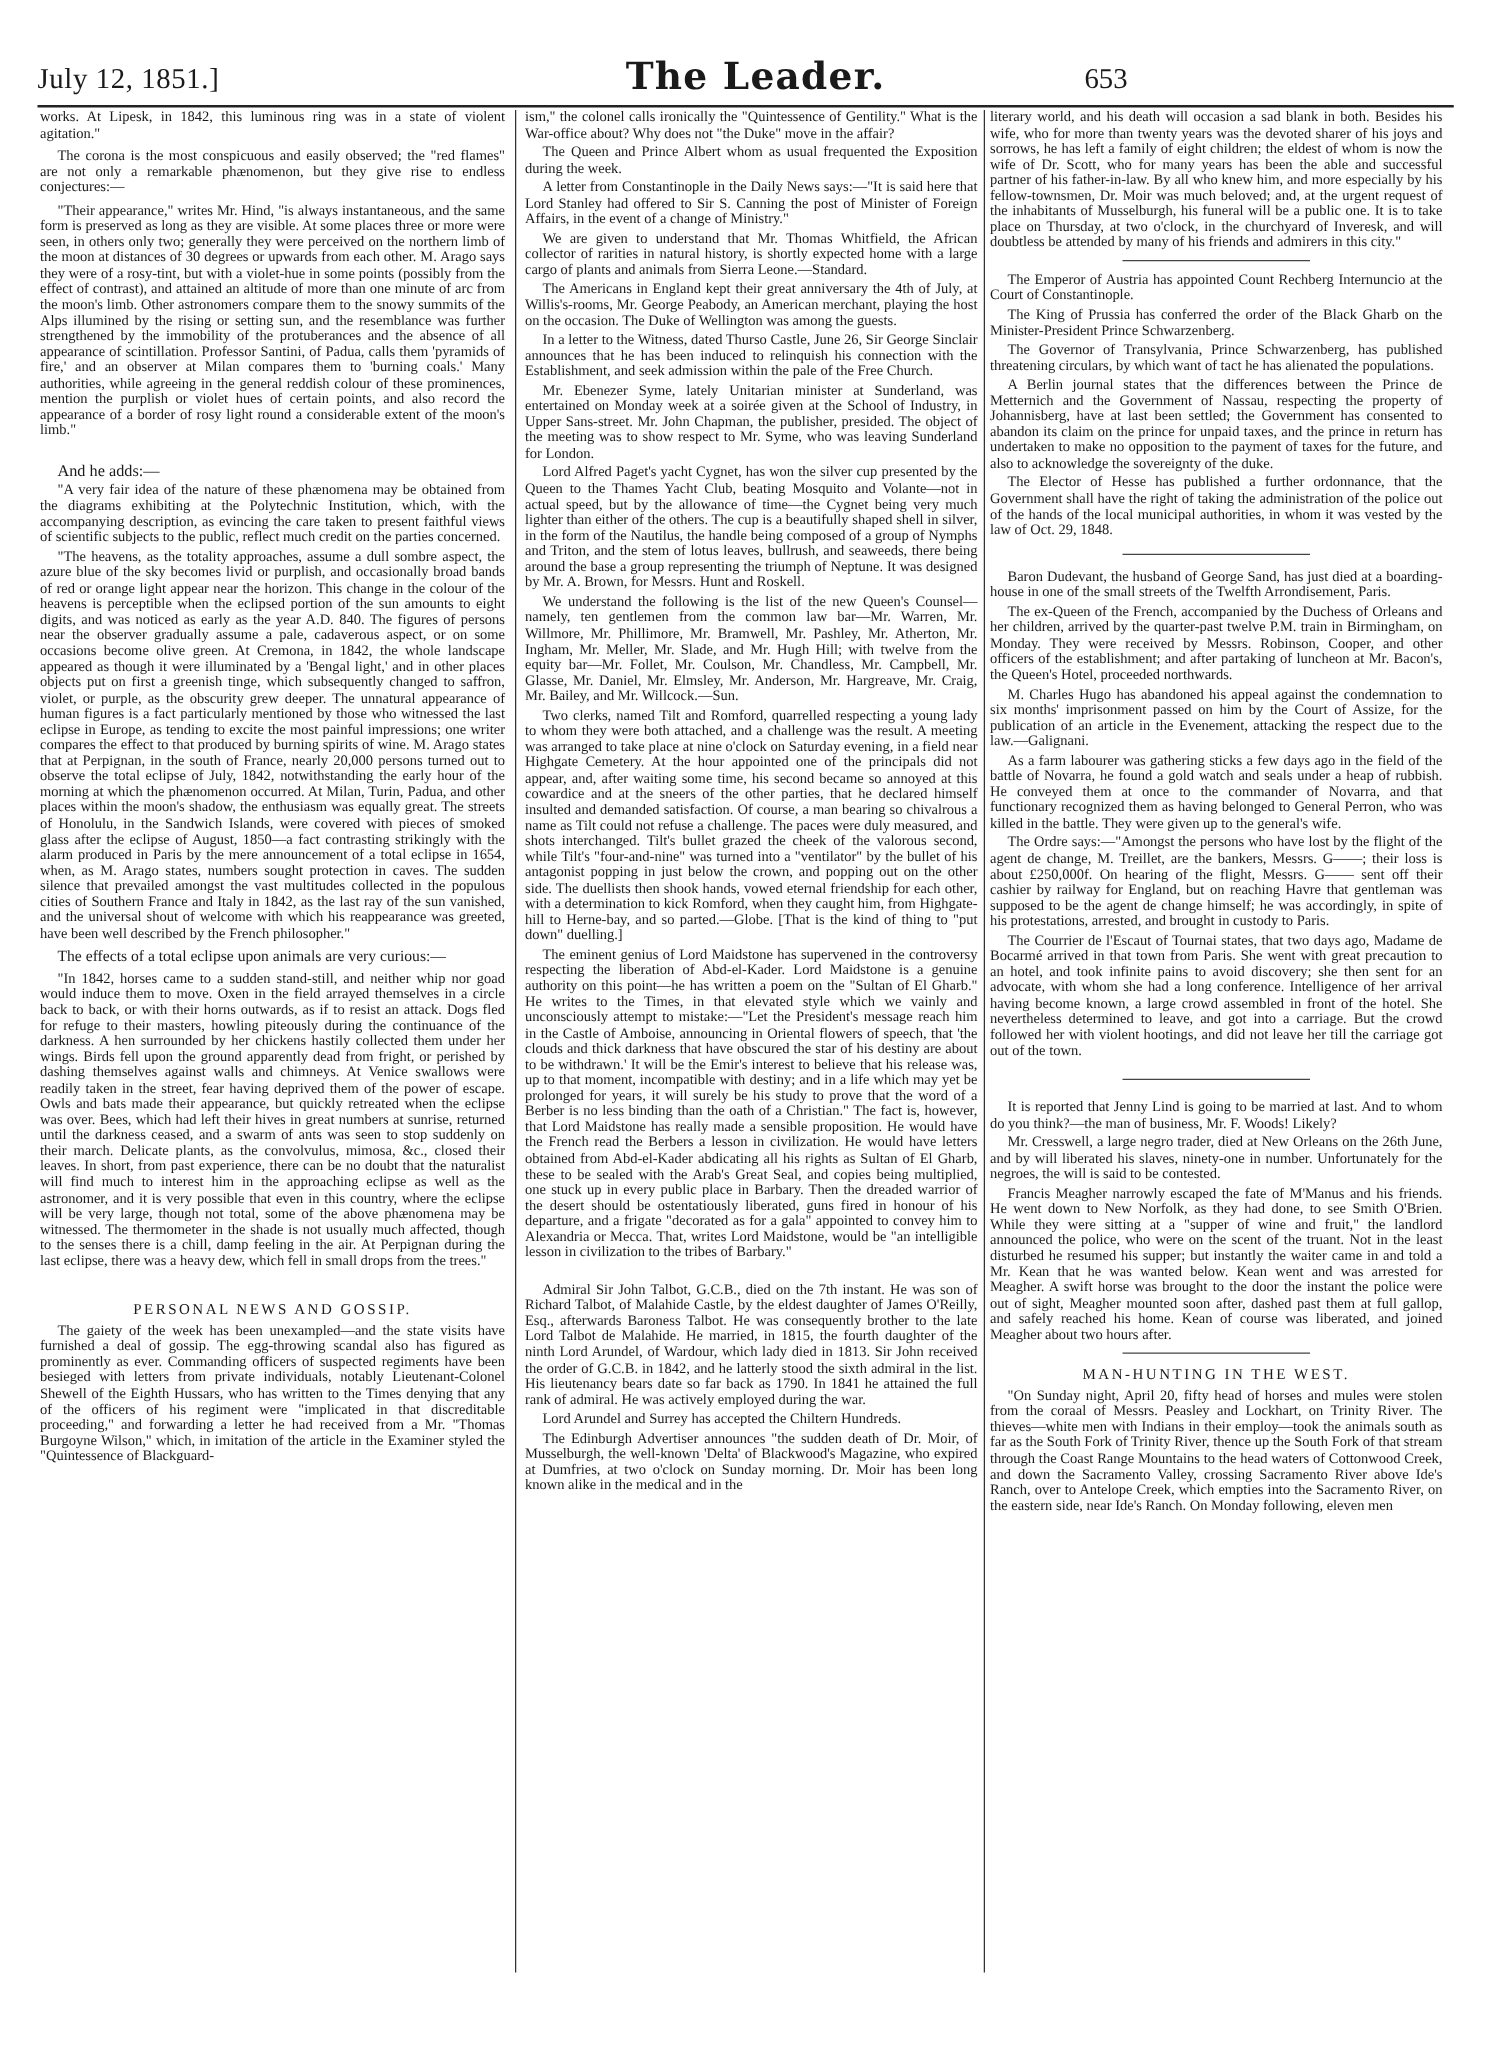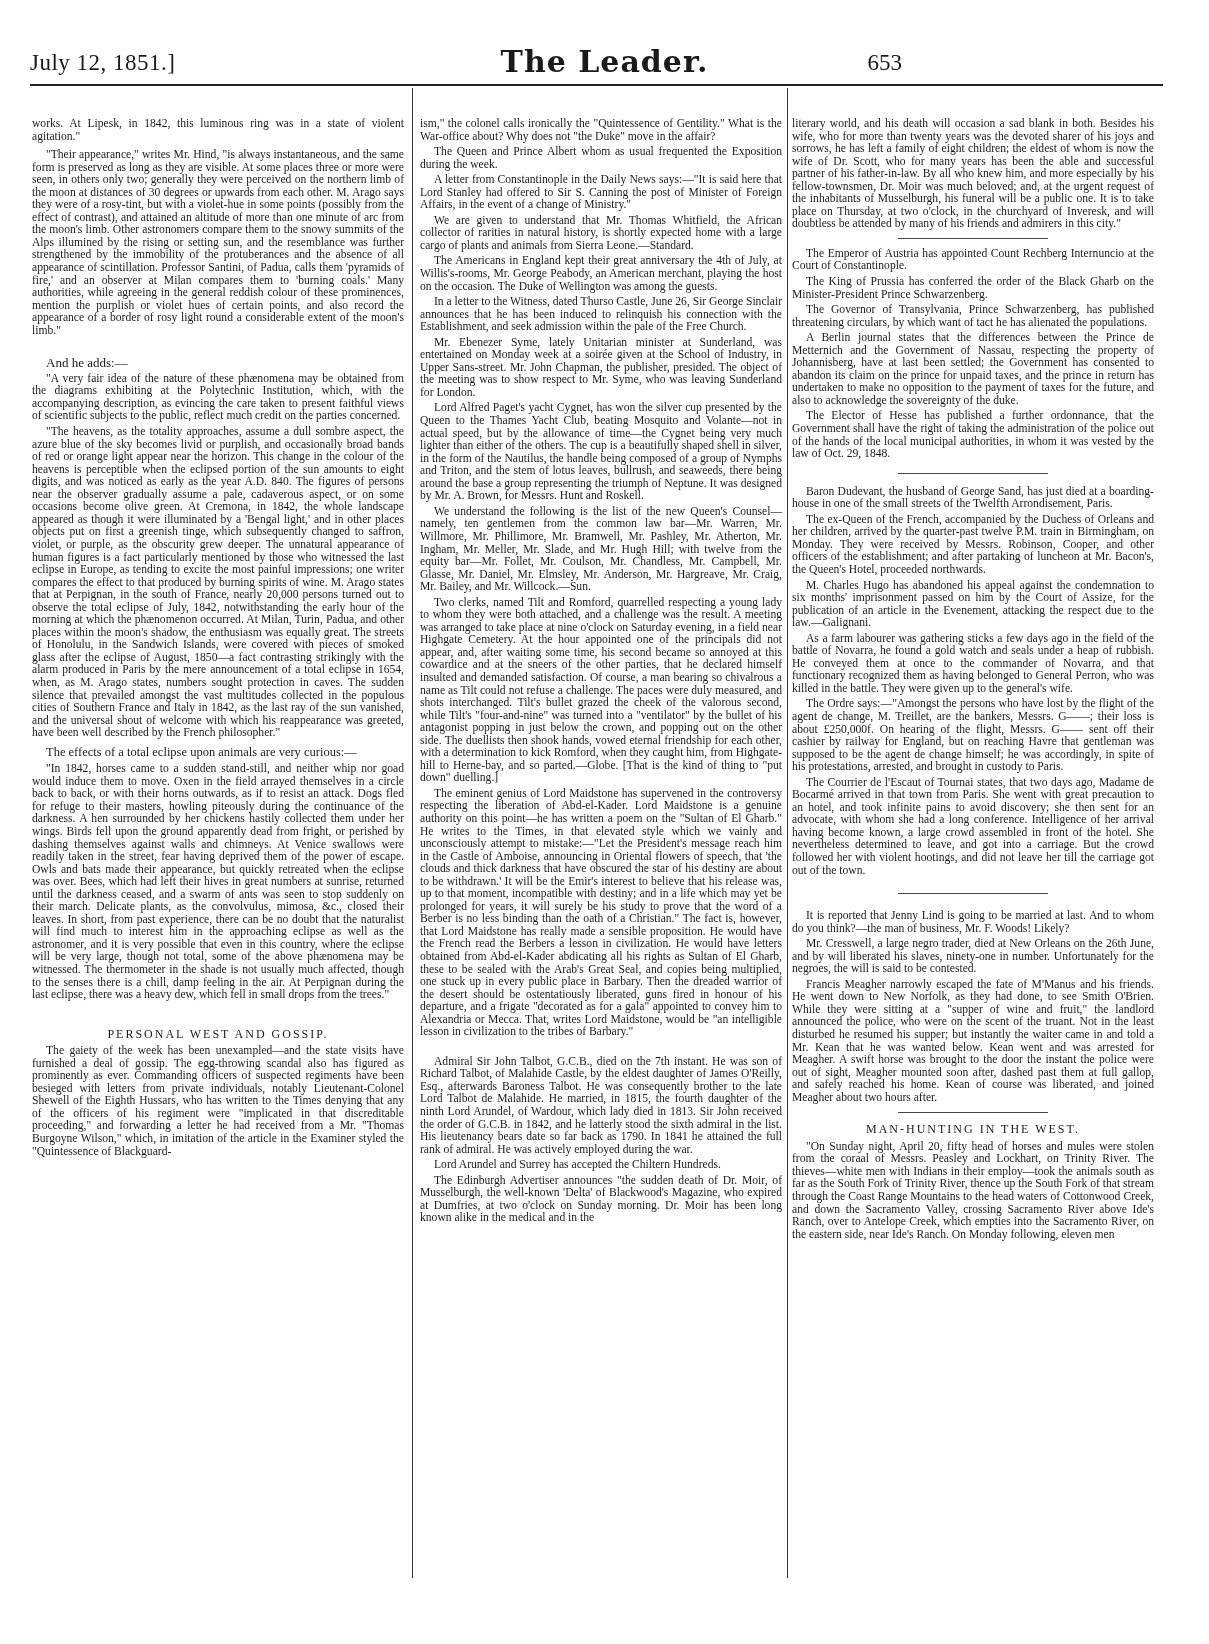--- a/index.html
+++ b/index.html
@@ -14,47 +14,48 @@
   .col { position:absolute; top:88px; font-family:"Liberation Serif", serif; font-size:11.6px; line-height:12.55px;
          text-align:justify; hyphens:auto; }
   .col1 { left:32px; width:372px; }
   .col2 { left:420px; width:362px; }
   .col3 { left:792px; width:362px; }
   .vrule { position:absolute; top:88px; width:0; border-left:1.5px solid #333; }
   .vr1 { left:412px; height:1490px; }
   .vr2 { left:787px; height:1490px; }
   p { margin:0 0 3px 0; text-indent:14px; }
   p.quote { text-indent:14px; }
-  p.cont { text-indent:0;margin-top:30px; }
+  p.cont { text-indent:0; }
   .sect-head { text-align:center; font-size:12px; letter-spacing:2px; margin:16px 0 5px 0; text-indent:0; }
   .short-rule { width:150px; margin:7px auto 9px auto; border-top:1px solid #444; }
   .gap { height:10px; }
 </style>
 </head>
 <body>
 
 <div class="masthead">
   <div class="mh-date">July 12, 1851.]</div>
   <div class="mh-title">The Leader.</div>
   <div class="mh-page">653</div>
 </div>
 <div class="top-rule"></div>
 
 <div class="vrule vr1"></div>
 <div class="vrule vr2"></div>
 
 <div class="col col1">
   <p class="cont">works. At Lipesk, in 1842, this luminous ring was in a state of violent agitation."</p>
+  <p style="margin-top:6px;">The corona is the most conspicuous and easily observed; the "red flames" are not only a remarkable phænomenon, but they give rise to endless conjectures:—</p>
   <p class="quote" style="margin-top:6px;">"Their appearance," writes Mr. Hind, "is always instantaneous, and the same form is preserved as long as they are visible. At some places three or more were seen, in others only two; generally they were perceived on the northern limb of the moon at distances of 30 degrees or upwards from each other. M. Arago says they were of a rosy-tint, but with a violet-hue in some points (possibly from the effect of contrast), and attained an altitude of more than one minute of arc from the moon's limb. Other astronomers compare them to the snowy summits of the Alps illumined by the rising or setting sun, and the resemblance was further strengthened by the immobility of the protuberances and the absence of all appearance of scintillation. Professor Santini, of Padua, calls them 'pyramids of fire,' and an observer at Milan compares them to 'burning coals.' Many authorities, while agreeing in the general reddish colour of these prominences, mention the purplish or violet hues of certain points, and also record the appearance of a border of rosy light round a considerable extent of the moon's limb."</p>
   <p style="margin-top:20px;font-size:13px;">And he adds:—</p>
   <p class="quote">"A very fair idea of the nature of these phænomena may be obtained from the diagrams exhibiting at the Polytechnic Institution, which, with the accompanying description, as evincing the care taken to present faithful views of scientific subjects to the public, reflect much credit on the parties concerned.</p>
   <p class="quote">"The heavens, as the totality approaches, assume a dull sombre aspect, the azure blue of the sky becomes livid or purplish, and occasionally broad bands of red or orange light appear near the horizon. This change in the colour of the heavens is perceptible when the eclipsed portion of the sun amounts to eight digits, and was noticed as early as the year A.D. 840. The figures of persons near the observer gradually assume a pale, cadaverous aspect, or on some occasions become olive green. At Cremona, in 1842, the whole landscape appeared as though it were illuminated by a 'Bengal light,' and in other places objects put on first a greenish tinge, which subsequently changed to saffron, violet, or purple, as the obscurity grew deeper. The unnatural appearance of human figures is a fact particularly mentioned by those who witnessed the last eclipse in Europe, as tending to excite the most painful impressions; one writer compares the effect to that produced by burning spirits of wine. M. Arago states that at Perpignan, in the south of France, nearly 20,000 persons turned out to observe the total eclipse of July, 1842, notwithstanding the early hour of the morning at which the phænomenon occurred. At Milan, Turin, Padua, and other places within the moon's shadow, the enthusiasm was equally great. The streets of Honolulu, in the Sandwich Islands, were covered with pieces of smoked glass after the eclipse of August, 1850—a fact contrasting strikingly with the alarm produced in Paris by the mere announcement of a total eclipse in 1654, when, as M. Arago states, numbers sought protection in caves. The sudden silence that prevailed amongst the vast multitudes collected in the populous cities of Southern France and Italy in 1842, as the last ray of the sun vanished, and the universal shout of welcome with which his reappearance was greeted, have been well described by the French philosopher."</p>
   <p style="margin-top:6px;font-size:12.5px;">The effects of a total eclipse upon animals are very curious:—</p>
   <p class="quote" style="margin-top:5px;">"In 1842, horses came to a sudden stand-still, and neither whip nor goad would induce them to move. Oxen in the field arrayed themselves in a circle back to back, or with their horns outwards, as if to resist an attack. Dogs fled for refuge to their masters, howling piteously during the continuance of the darkness. A hen surrounded by her chickens hastily collected them under her wings. Birds fell upon the ground apparently dead from fright, or perished by dashing themselves against walls and chimneys. At Venice swallows were readily taken in the street, fear having deprived them of the power of escape. Owls and bats made their appearance, but quickly retreated when the eclipse was over. Bees, which had left their hives in great numbers at sunrise, returned until the darkness ceased, and a swarm of ants was seen to stop suddenly on their march. Delicate plants, as the convolvulus, mimosa, &amp;c., closed their leaves. In short, from past experience, there can be no doubt that the naturalist will find much to interest him in the approaching eclipse as well as the astronomer, and it is very possible that even in this country, where the eclipse will be very large, though not total, some of the above phænomena may be witnessed. The thermometer in the shade is not usually much affected, though to the senses there is a chill, damp feeling in the air. At Perpignan during the last eclipse, there was a heavy dew, which fell in small drops from the trees."</p>
-  <div class="sect-head" style="margin-top:26px;">PERSONAL WEST AND GOSSIP.</div>
+  <div class="sect-head" style="margin-top:26px;">PERSONAL NEWS AND GOSSIP.</div>
   <p>The gaiety of the week has been unexampled—and the state visits have furnished a deal of gossip. The egg-throwing scandal also has figured as prominently as ever. Commanding officers of suspected regiments have been besieged with letters from private individuals, notably Lieutenant-Colonel Shewell of the Eighth Hussars, who has written to the Times denying that any of the officers of his regiment were "implicated in that discreditable proceeding," and forwarding a letter he had received from a Mr. "Thomas Burgoyne Wilson," which, in imitation of the article in the Examiner styled the "Quintessence of Blackguard-</p>
 </div>
 
 <div class="col col2">
   <p class="cont">ism," the colonel calls ironically the "Quintessence of Gentility." What is the War-office about? Why does not "the Duke" move in the affair?</p>
   <p>The Queen and Prince Albert whom as usual frequented the Exposition during the week.</p>
   <p>A letter from Constantinople in the Daily News says:—"It is said here that Lord Stanley had offered to Sir S. Canning the post of Minister of Foreign Affairs, in the event of a change of Ministry."</p>
   <p>We are given to understand that Mr. Thomas Whitfield, the African collector of rarities in natural history, is shortly expected home with a large cargo of plants and animals from Sierra Leone.—Standard.</p>
   <p>The Americans in England kept their great anniversary the 4th of July, at Willis's-rooms, Mr. George Peabody, an American merchant, playing the host on the occasion. The Duke of Wellington was among the guests.</p>
   <p>In a letter to the Witness, dated Thurso Castle, June 26, Sir George Sinclair announces that he has been induced to relinquish his connection with the Establishment, and seek admission within the pale of the Free Church.</p>

